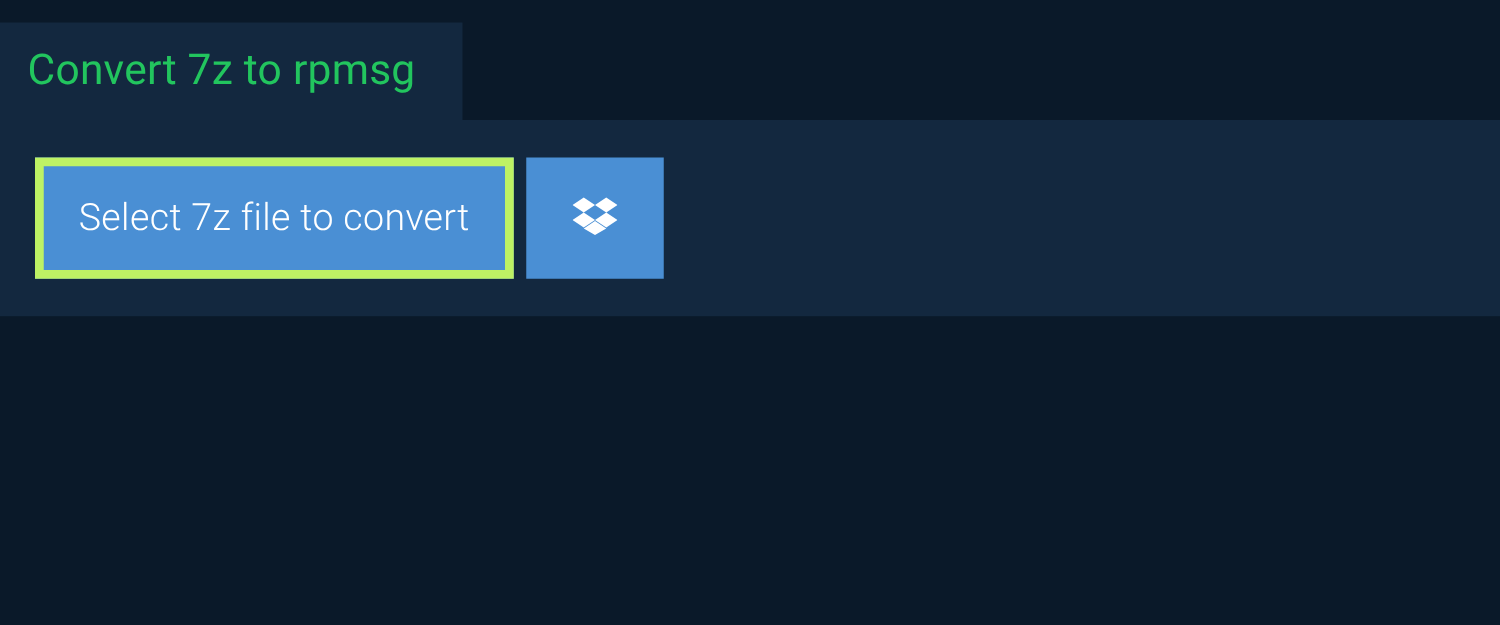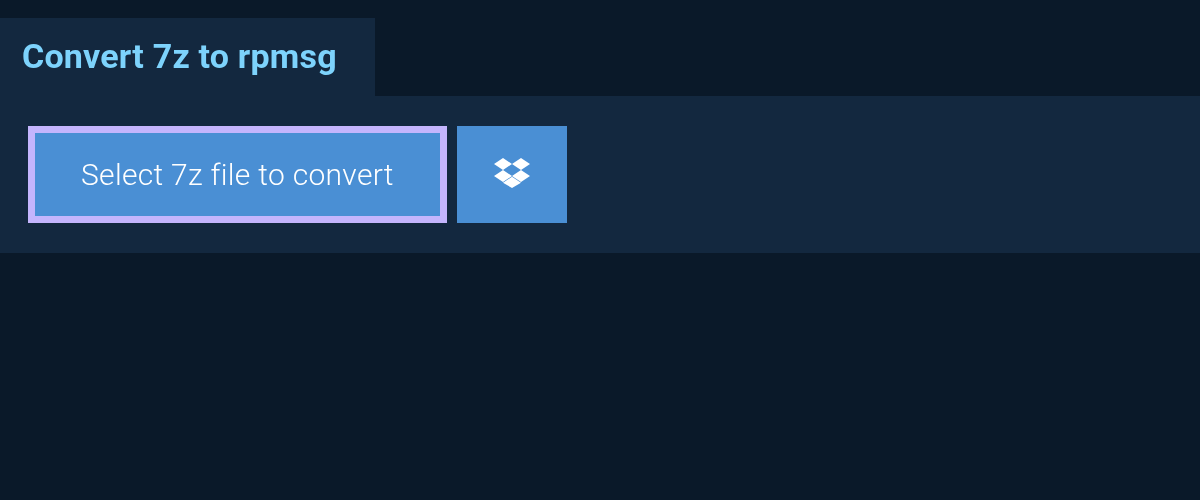--- a/index.html
+++ b/index.html
@@ -15,42 +15,42 @@
       overflow: hidden;
     }
     .tab-header {
       background: #13283f;
       display: inline-block;
       padding: 18px 38px 20px 22px;
       margin-top: 18px;
       margin-left: 0;
     }
     .tab-title {
-      color: #7dd3fc;
+      color: #22c55e;
       font-size: 34px;
-      font-weight: 700;
+      font-weight: 400;
       letter-spacing: 0.2px;
     }
     .panel {
       background: #13283f;
       padding: 30px 28px;
       margin-top: 0;
     }
     .button-row {
       display: flex;
       gap: 10px;
       align-items: stretch;
     }
     .select-file-button {
       background: #4a8fd4;
-      border: 7px solid #c4b5fd;
+      border: 7px solid #bef264;
       color: #ffffff;
       font-size: 30px;
       font-weight: 300;
-      padding: 24px 46px;
+      padding: 24px 28px;
       cursor: pointer;
       display: flex;
       align-items: center;
       justify-content: center;
       letter-spacing: 0.3px;
     }
     .dropbox-button {
       background: #4a8fd4;
       width: 110px;
       display: flex;

